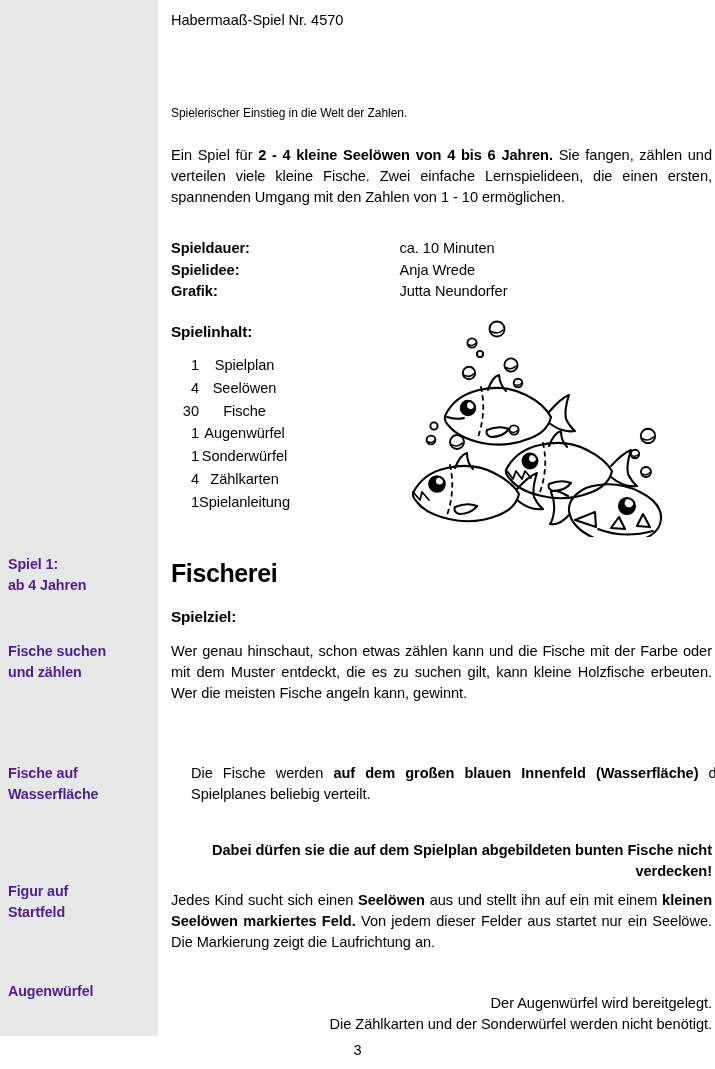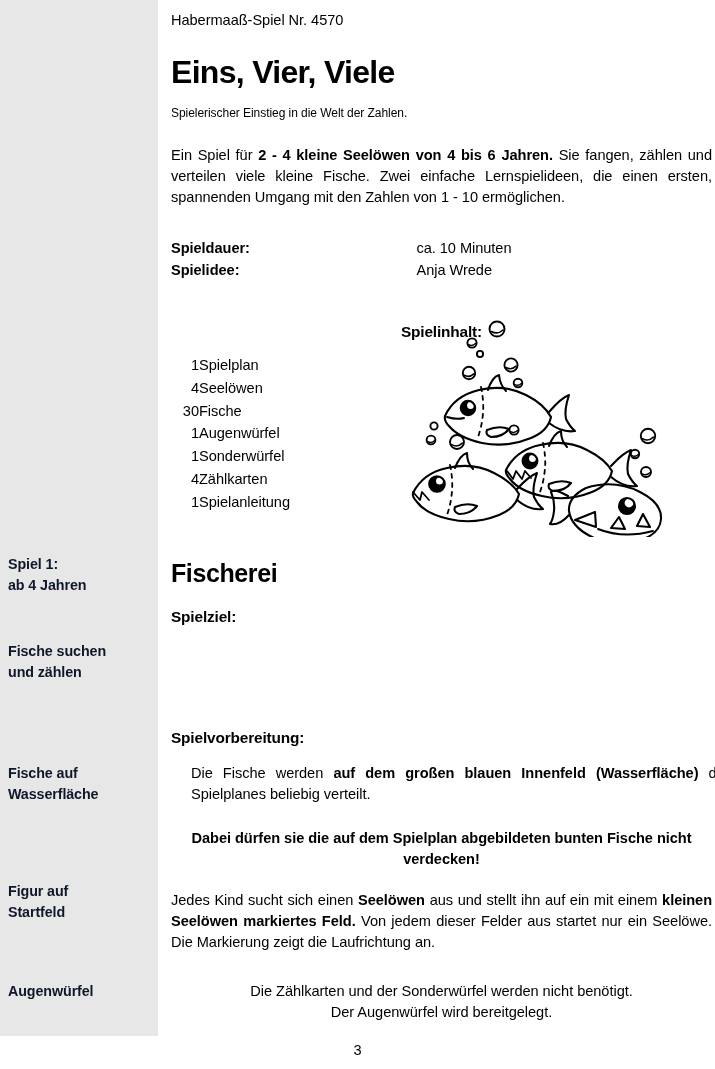--- a/index.html
+++ b/index.html
@@ -27,21 +27,21 @@
     background: #e7e7e7;
   }
   .side-note {
     position: absolute;
     left: 8px;
     width: 146px;
     font-size: 14.3px;
     font-weight: bold;
     line-height: 1.45;
     letter-spacing: -0.1px;
-    color: #0f172a;
+    color: #4c1d95;
   }
 
   
   #main {
     position: absolute;
     left: 171px;
     top: 0;
     width: 541px;
     height: 899px;
   }
@@ -64,21 +64,21 @@
     font-size: 12px;
     letter-spacing: -0.05px;
   }
 
   .para {
     font-size: 14.6px;
     line-height: 1.455;
     letter-spacing: -0.05px;
     text-align: justify;
   }
-  .para.flush { text-align: center; }
+  .para.flush { text-align: right; margin-top: 12px; }
   .para b, .para strong { font-weight: bold; }
 
   
   table.specs {
     border-collapse: collapse;
     font-size: 14.6px;
     letter-spacing: -0.05px;
   }
   table.specs td {
     padding: 0 0 1px 0;
@@ -100,21 +100,21 @@
     border-collapse: collapse;
     font-size: 14.6px;
     letter-spacing: -0.05px;
   }
   table.contents td {
     padding: 0 0 1.5px 0;
     line-height: 1.46;
     vertical-align: top;
   }
   td.qty { text-align: right; width: 26px; padding-right: 9px; }
-  td.item { text-align: left; white-space: nowrap; }
+  td.item { text-align: center; white-space: nowrap; }
 
   .game-title {
     font-size: 25px;
     font-weight: bold;
     letter-spacing: -0.4px;
     line-height: 1.05;
     margin-top: 6px;
   }
   .sub-head {
     font-size: 15.4px;
@@ -170,42 +170,45 @@
   <div class="side-note" style="top:981px;">
     <div>Augenwürfel</div>
   </div>
 
 </div>
 
 <div id="main">
 
   <div class="blk meta-line" style="top:10px;">Habermaaß-Spiel Nr. 4570</div>
 
-  <div class="blk title-main" style="top:56px;">Eins, Vier, Viele</div>
 
   <div class="blk subtitle" style="top:106px;">Spielerischer Einstieg in die Welt der Zahlen.</div>
 
   <div class="blk para" style="top:145px;">
     <span>Ein Spiel für </span><b>2 - 4 kleine Seelöwen von 4 bis 6 Jahren.</b><span> Sie fangen, zählen und verteilen viele kleine Fische. Zwei einfache Lernspielideen, die einen ersten, spannenden Umgang mit den Zahlen von 1 - 10 ermöglichen.</span>
   </div>
 
   <table class="specs blk" style="top:238px;">
     <tbody>
       <tr>
         <td class="spec-key">Spieldauer:</td>
         <td class="spec-val">ca. 10 Minuten</td>
       </tr>
       <tr>
         <td class="spec-key">Spielidee:</td>
         <td class="spec-val">Anja Wrede</td>
       </tr>
+      <tr>
+        <td class="spec-key">Grafik:</td>
+        <td class="spec-val">Jutta Neundorfer</td>
+      </tr>
     </tbody>
   </table>
 
-  <div class="blk section-head" style="top:323px;text-align:center;">Spielinhalt:</div>
+  <div class="blk section-head" style="top:323px;">Spielinhalt:</div>
 
   <table class="contents blk" style="top:355px; width:auto; left:2px;">
     <tbody>
       <tr>
         <td class="qty">1</td>
         <td class="item">Spielplan</td>
       </tr>
       <tr>
         <td class="qty">4</td>
         <td class="item">Seelöwen</td>
@@ -364,35 +367,35 @@
         </g>
 
       </g>
     </svg>
   </div>
 
   <div class="blk game-title" style="top:554px;">Fischerei</div>
 
   <div class="blk sub-head" style="top:608px;">Spielziel:</div>
 
-
-  <div class="blk sub-head" style="top:729px;">Spielvorbereitung:</div>
+  <div class="blk para" style="top:641px;">Wer genau hinschaut, schon etwas zählen kann und die Fische mit der Farbe oder mit dem Muster entdeckt, die es zu suchen gilt, kann kleine Holzfische erbeuten. Wer die meisten Fische angeln kann, gewinnt.</div>
+
 
   <div class="blk para" style="top:763px;margin-left:20px;">
     <span>Die Fische werden </span><b>auf dem großen blauen Innenfeld (Wasserfläche)</b><span> des Spielplanes beliebig verteilt.</span>
   </div>
 
   <div class="blk para flush" style="top:828px; font-weight:bold;">Dabei dürfen sie die auf dem Spielplan abgebildeten bunten Fische nicht verdecken!</div>
 
   <div class="blk para" style="top:890px;">
     <span>Jedes Kind sucht sich einen </span><b>Seelöwen</b><span> aus und stellt ihn auf ein mit einem </span><b>kleinen Seelöwen markiertes Feld.</b><span> Von jedem dieser Felder aus startet nur ein Seelöwe. Die Markierung zeigt die Laufrichtung an.</span>
   </div>
 
   <div class="blk para flush" style="top:981px;">
+    <div>Der Augenwürfel wird bereitgelegt.</div>
     <div>Die Zählkarten und der Sonderwürfel werden nicht benötigt.</div>
-    <div>Der Augenwürfel wird bereitgelegt.</div>
   </div>
 
 </div>
 
 <div id="page-number">
   <span>3</span>
 </div>
 
 </body></html>

